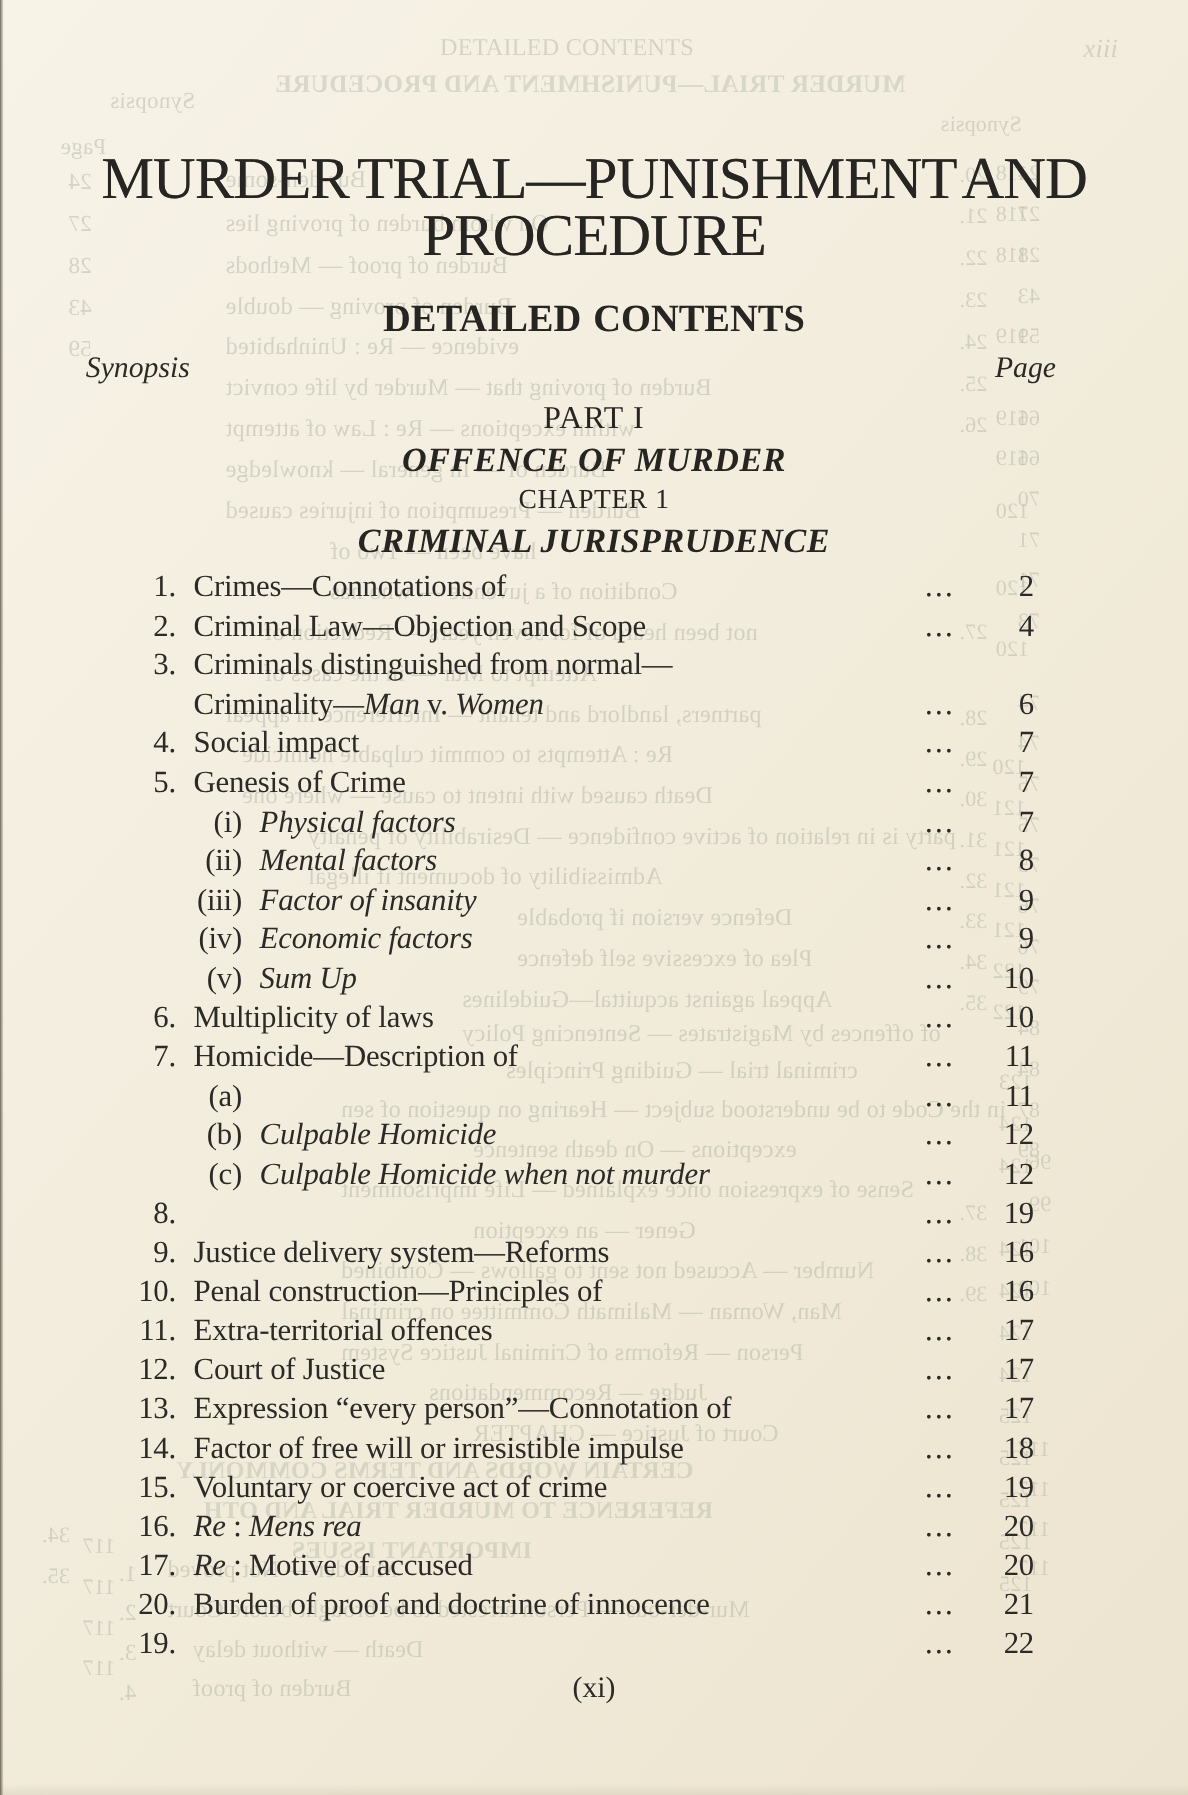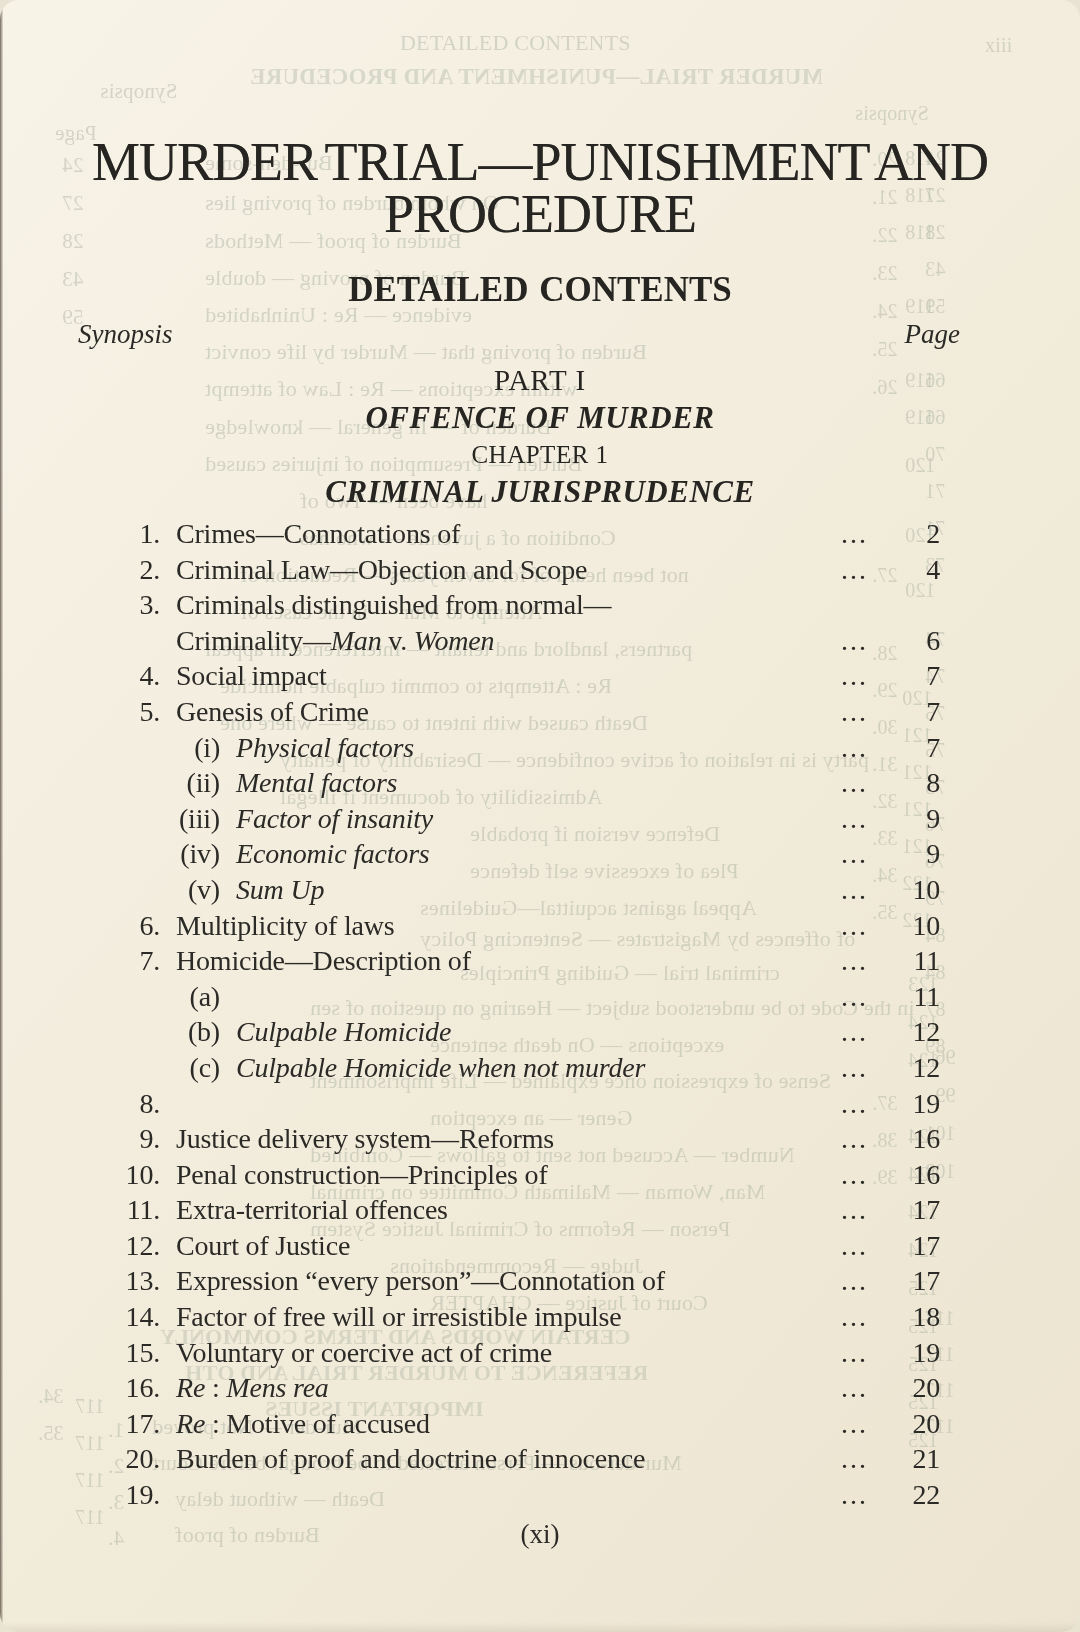--- a/index.html
+++ b/index.html
@@ -1,21 +1,20 @@
 <!DOCTYPE html>
 <html><head>
 <meta charset="utf-8">
 <style>
   html,body{margin:0;padding:0;background:#e9e3d3;}
   .page{
     position:relative;width:1080px;height:1632px;overflow:hidden;
     background:linear-gradient(130deg,#f7f3e7 0%,#f3eedf 35%,#f0e9d7 70%,#ece4d0 100%);
     font-family:"Liberation Serif","DejaVu Serif",serif;
     color:#2b2a26;
-    border-radius:19px;
   }
   .spine-edge{position:absolute;left:0;top:0;bottom:0;width:3px;
     background:linear-gradient(to right,rgba(45,32,22,.65),rgba(45,32,22,.08));}
   .bottom-shade{position:absolute;left:0;right:0;bottom:0;height:10px;
     background:linear-gradient(to top,rgba(120,105,80,.12),rgba(120,105,80,0));}
 
   
   .bleed{position:absolute;inset:0;pointer-events:none;}
   .frag{position:absolute;color:#b2b8a8;opacity:.5;filter:blur(.4px);
     white-space:pre-line;letter-spacing:.2px;}
@@ -48,21 +47,21 @@
   .it{font-style:italic;}
 
   .folio{margin-top:6px;text-align:center;font-size:27px;}
 </style>
 </head>
 <body>
 
 <div class="page">
   <div class="bleed" id="bleed">
       <span class="frag" style="left: 400px; top: 28px; font-size: 22px; line-height: 30px; color: rgb(178, 184, 168);">DETAILED CONTENTS</span>
-      <span class="frag" style="left: 985px; top: 30px; font-size: 20px; line-height: 30px; color: rgb(178, 184, 168);">xiii</span>
+      <span class="frag" style="left: 985px; top: 30px; font-size: 24px; line-height: 30px; color: rgb(178, 184, 168); font-style: italic;">xiii</span>
       <span class="frag m b" style="left: 250px; top: 62px; font-size: 23px; line-height: 30px; color: rgb(178, 184, 168);">MURDER TRIAL—PUNISHMENT AND PROCEDURE</span>
       <span class="frag m" style="left: 100px; top: 76px; font-size: 21px; line-height: 30px; color: rgb(178, 184, 168);">Synopsis</span>
       <span class="frag m" style="left: 855px; top: 98px; font-size: 20px; line-height: 30px; color: rgb(178, 184, 168);">Synopsis</span>
       <span class="frag m" style="left: 55px; top: 118px; font-size: 21px; line-height: 30px; color: rgb(178, 184, 168);">Page</span>
       <span class="frag m" style="left: 62px; top: 146px; font-size: 21px; line-height: 38px; color: rgb(178, 184, 168);">24
 27
 28
 43
 59</span>
       <span class="frag m" style="left: 925px; top: 140px; font-size: 20px; line-height: 37px; color: rgb(178, 184, 168);">24

